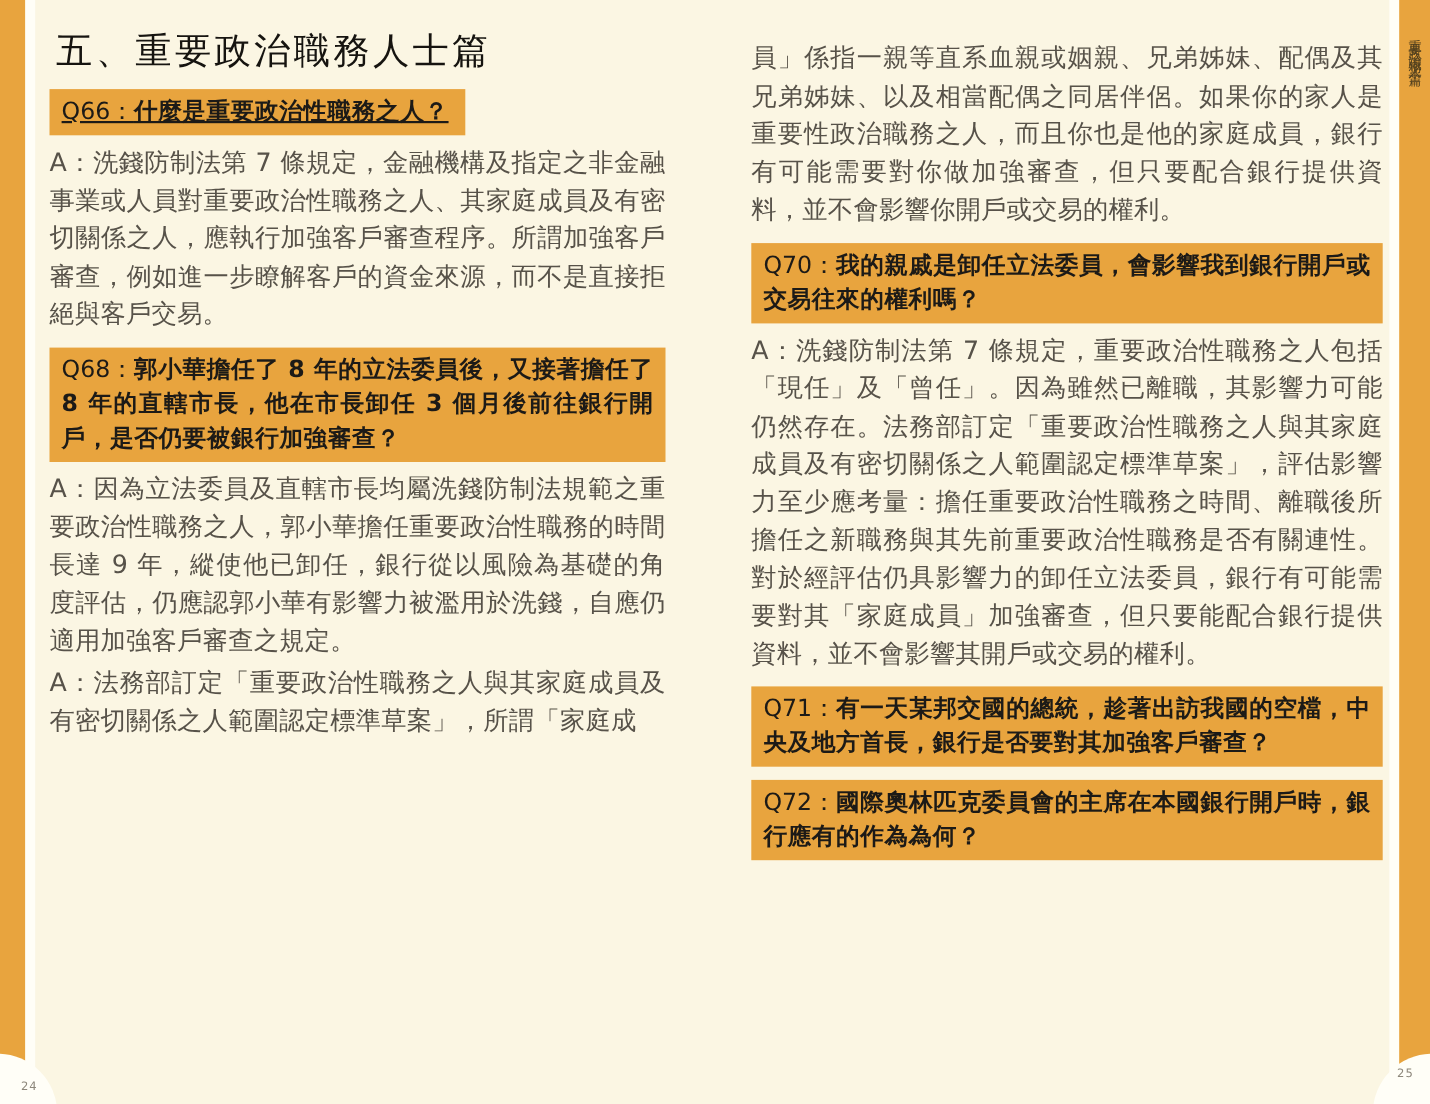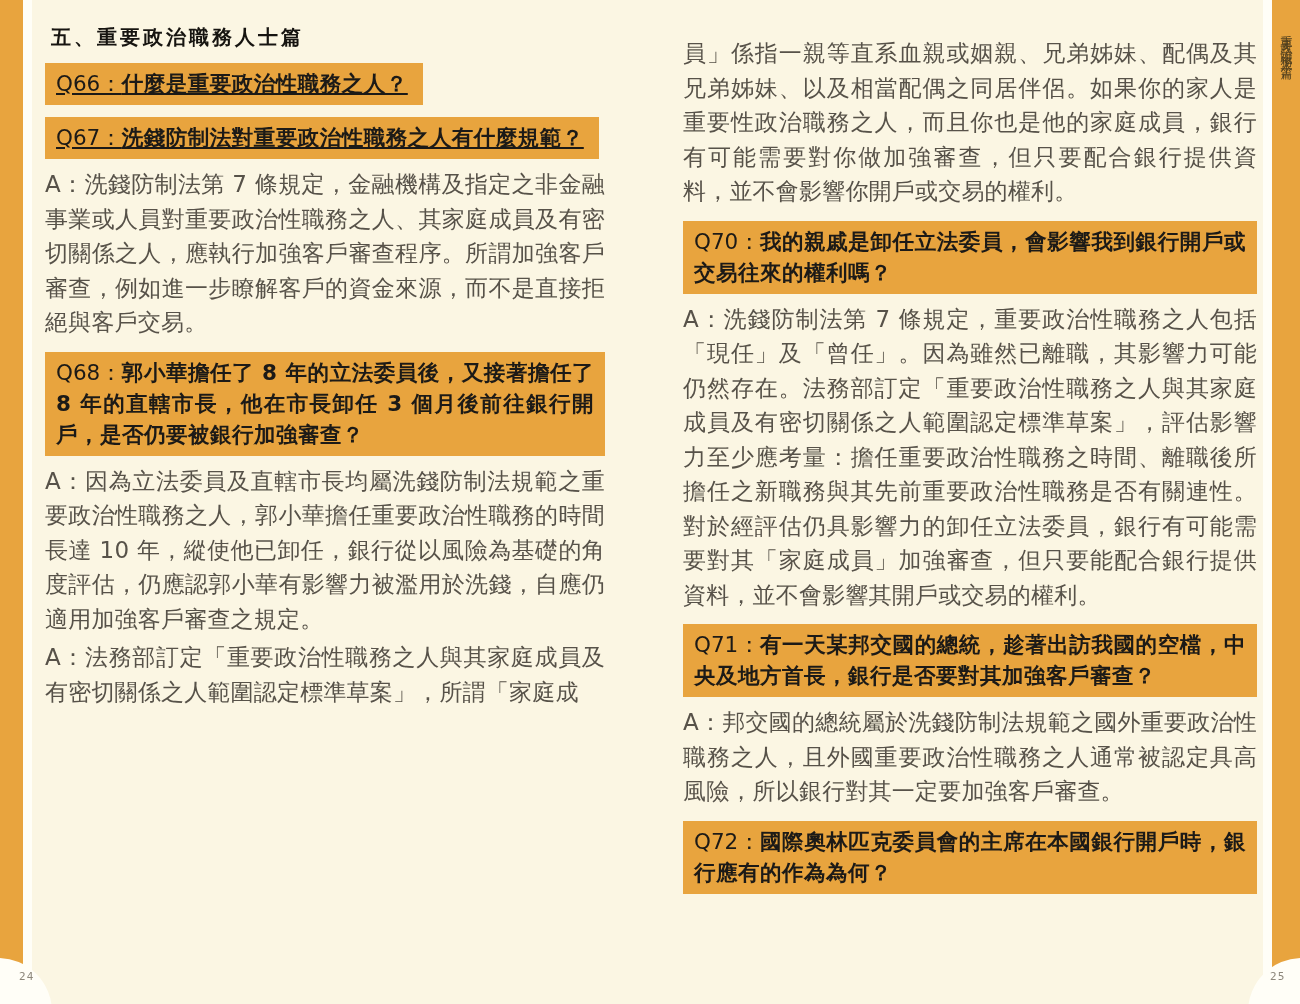--- a/index.html
+++ b/index.html
@@ -34,21 +34,21 @@
     color: #503F1E;
     white-space: nowrap;
   }
 
   
   .page { position: absolute; top: 22px; }
   .page.left-page  { left: 45px;  width: 560px; }
   .page.right-page { left: 683px; width: 574px; }
 
   .section-title {
-    font-size: 20px; font-weight: bold; color: #161410;
+    font-size: 33px; font-weight: normal; color: #161410;
     letter-spacing: 3px;
     margin: 2px 0 6px 6px;
   }
 
   .q-bar {
     background: #E8A43E;
     color: #1C1A17;
     font-size: 21.5px; font-weight: bold; line-height: 31px;
     letter-spacing: 0.5px;
     padding: 5px 11px 6px;
@@ -73,21 +73,21 @@
     border-radius: 50%; background: #FFFEF7;
     top: 958px;
   }
   .corner-badge.badge-left  { left: -56px; }
   .corner-badge.badge-right { left: 1248px; }
   .page-num {
     position: absolute; top: 970px;
     font-size: 10.5px; color: #8D877B; letter-spacing: 1px;
     z-index: 2;
   }
-  .page-num.num-left  { left: 19px; }
+  .page-num.num-left  { left: 19px; margin-top: 12px; }
   .page-num.num-right { left: 1270px; }
 </style>
 </head>
 <body>
 
 <div class="spread">
 
   <div class="edge-strip left-strip"></div>
   <div class="edge-gap left-gap"></div>
   <div class="edge-gap right-gap"></div>
@@ -96,45 +96,43 @@
   </div>
 
   <div class="page left-page">
     <h1 class="section-title">五、重要政治職務人士篇</h1>
 
     <div class="qa-block">
       <div class="q-bar fit"><span class="q-label">Q66：</span><span class="q-text">什麼是重要政治性職務之人？</span></div>
     </div>
 
     <div class="qa-block">
-      <div class="q-bar fit"><span class="q-label">Q67：</span><span class="q-text">洗錢防制法對重要政治性職務之人有什麼規範？</span></div>
       <p class="answer">A：洗錢防制法第 7 條規定，金融機構及指定之非金融事業或人員對重要政治性職務之人、其家庭成員及有密切關係之人，應執行加強客戶審查程序。所謂加強客戶審查，例如進一步瞭解客戶的資金來源，而不是直接拒絕與客戶交易。</p>
     </div>
 
     <div class="qa-block">
       <div class="q-bar"><span class="q-label">Q68：</span><span class="q-text">郭小華擔任了 8 年的立法委員後，又接著擔任了 8 年的直轄市長，他在市長卸任 3 個月後前往銀行開戶，是否仍要被銀行加強審查？</span></div>
-      <p class="answer">A：因為立法委員及直轄市長均屬洗錢防制法規範之重要政治性職務之人，郭小華擔任重要政治性職務的時間長達 10 年，縱使他已卸任，銀行從以風險為基礎的角度評估，仍應認郭小華有影響力被濫用於洗錢，自應仍適用加強客戶審查之規定。</p>
+      <p class="answer">A：因為立法委員及直轄市長均屬洗錢防制法規範之重要政治性職務之人，郭小華擔任重要政治性職務的時間長達 9 年，縱使他已卸任，銀行從以風險為基礎的角度評估，仍應認郭小華有影響力被濫用於洗錢，自應仍適用加強客戶審查之規定。</p>
     </div>
 
     <div class="qa-block">
       <p class="answer">A：法務部訂定「重要政治性職務之人與其家庭成員及有密切關係之人範圍認定標準草案」，所謂「家庭成</p>
     </div>
   </div>
 
   <div class="page right-page">
     <p class="answer continuation">員」係指一親等直系血親或姻親、兄弟姊妹、配偶及其兄弟姊妹、以及相當配偶之同居伴侶。如果你的家人是重要性政治職務之人，而且你也是他的家庭成員，銀行有可能需要對你做加強審查，但只要配合銀行提供資料，並不會影響你開戶或交易的權利。</p>
 
     <div class="qa-block">
       <div class="q-bar"><span class="q-label">Q70：</span><span class="q-text">我的親戚是卸任立法委員，會影響我到銀行開戶或交易往來的權利嗎？</span></div>
       <p class="answer">A：洗錢防制法第 7 條規定，重要政治性職務之人包括「現任」及「曾任」。因為雖然已離職，其影響力可能仍然存在。法務部訂定「重要政治性職務之人與其家庭成員及有密切關係之人範圍認定標準草案」，評估影響力至少應考量：擔任重要政治性職務之時間、離職後所擔任之新職務與其先前重要政治性職務是否有關連性。對於經評估仍具影響力的卸任立法委員，銀行有可能需要對其「家庭成員」加強審查，但只要能配合銀行提供資料，並不會影響其開戶或交易的權利。</p>
     </div>
 
     <div class="qa-block">
       <div class="q-bar"><span class="q-label">Q71：</span><span class="q-text">有一天某邦交國的總統，趁著出訪我國的空檔，中央及地方首長，銀行是否要對其加強客戶審查？</span></div>
-      <p class="answer">A：邦交國的總統屬於洗錢防制法規範之國外重要政治性職務之人，且外國重要政治性職務之人通常被認定具高風險，所以銀行對其一定要加強客戶審查。</p>
     </div>
 
     <div class="qa-block">
       <div class="q-bar"><span class="q-label">Q72：</span><span class="q-text">國際奧林匹克委員會的主席在本國銀行開戶時，銀行應有的作為為何？</span></div>
     </div>
   </div>
 
   <div class="corner-badge badge-left"></div>
   <div class="corner-badge badge-right"></div>
   <div class="page-num num-left">24</div>

